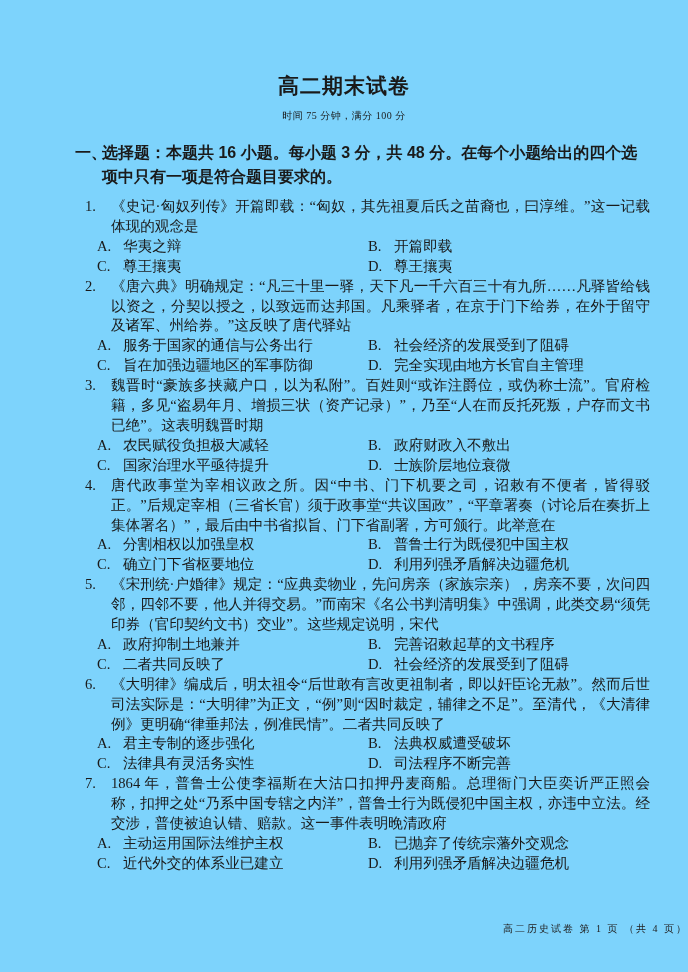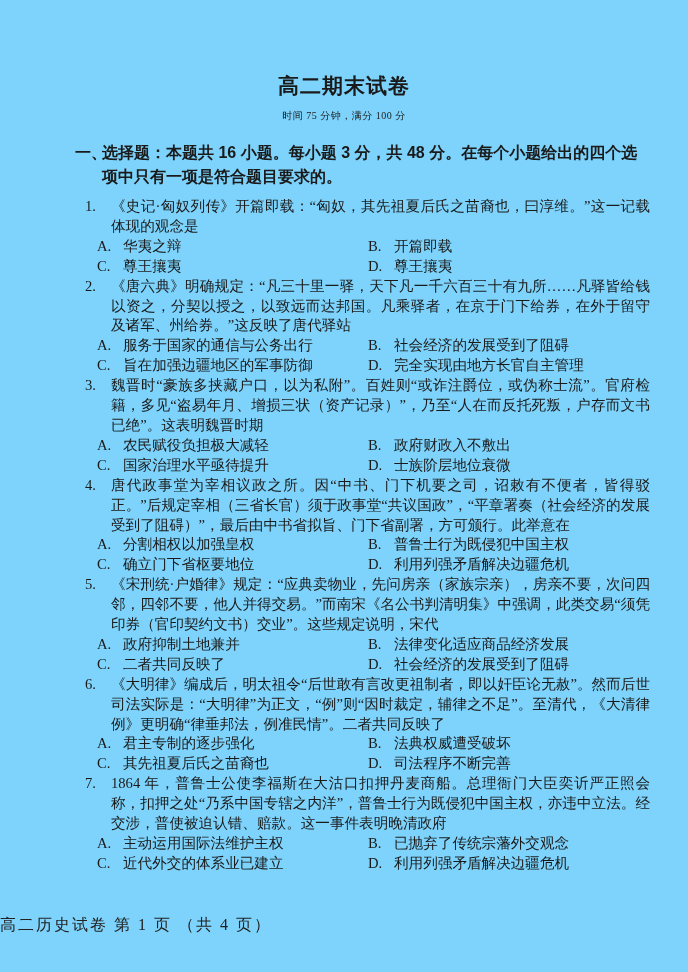--- a/index.html
+++ b/index.html
@@ -53,22 +53,22 @@
   }
   .option { display: flex; }
   .opt-label { flex: none; width: 26px; }
   .opt-text { flex: 1; }
   
   .footer {
     position: absolute;
     bottom: 36px;
     left: 0;
     width: 100%;
-    text-align: left;
-    font-size: 16px;
+    text-align: right;
+    font-size: 10px;
     letter-spacing: 2px;
     color: #222;
   }
 </style>
 </head>
 <body>
 
 <div class="page">
 
   <div class="header">
@@ -156,21 +156,21 @@
           <div class="option">
               <span class="opt-label">D.</span>
               <span class="opt-text">士族阶层地位衰微</span>
             </div>
         </div>
       </div>
 
       <div class="question">
         <div class="stem-row">
           <span class="qnum">4.</span>
-          <div class="stem">唐代政事堂为宰相议政之所。因“中书、门下机要之司，诏敕有不便者，皆得驳正。”后规定宰相（三省长官）须于政事堂“共议国政”，“平章署奏（社会经济的发展受到了阻碍）”，最后由中书省拟旨、门下省副署，方可颁行。此举意在</div>
+          <div class="stem">唐代政事堂为宰相议政之所。因“中书、门下机要之司，诏敕有不便者，皆得驳正。”后规定宰相（三省长官）须于政事堂“共议国政”，“平章署奏（讨论后在奏折上集体署名）”，最后由中书省拟旨、门下省副署，方可颁行。此举意在</div>
         </div>
         <div class="options">
           <div class="option">
               <span class="opt-label">A.</span>
               <span class="opt-text">分割相权以加强皇权</span>
             </div>
           <div class="option">
               <span class="opt-label">B.</span>
               <span class="opt-text">普鲁士行为既侵犯中国主权</span>
             </div>
@@ -190,21 +190,21 @@
           <span class="qnum">5.</span>
           <div class="stem">《宋刑统·户婚律》规定：“应典卖物业，先问房亲（家族宗亲），房亲不要，次问四邻，四邻不要，他人并得交易。”而南宋《名公书判清明集》中强调，此类交易“须凭印券（官印契约文书）交业”。这些规定说明，宋代</div>
         </div>
         <div class="options">
           <div class="option">
               <span class="opt-label">A.</span>
               <span class="opt-text">政府抑制土地兼并</span>
             </div>
           <div class="option">
               <span class="opt-label">B.</span>
-              <span class="opt-text">法律变化适应商品经济发展</span>
+              <span class="opt-text">完善诏敕起草的文书程序</span>
             </div>
           <div class="option">
               <span class="opt-label">C.</span>
               <span class="opt-text">二者共同反映了</span>
             </div>
           <div class="option">
               <span class="opt-label">D.</span>
               <span class="opt-text">社会经济的发展受到了阻碍</span>
             </div>
         </div>
@@ -219,21 +219,21 @@
           <div class="option">
               <span class="opt-label">A.</span>
               <span class="opt-text">君主专制的逐步强化</span>
             </div>
           <div class="option">
               <span class="opt-label">B.</span>
               <span class="opt-text">法典权威遭受破坏</span>
             </div>
           <div class="option">
               <span class="opt-label">C.</span>
-              <span class="opt-text">其先祖夏后氏之苗裔也</span>
+              <span class="opt-text">法律具有灵活务实性</span>
             </div>
           <div class="option">
               <span class="opt-label">D.</span>
               <span class="opt-text">司法程序不断完善</span>
             </div>
         </div>
       </div>
 
       <div class="question">
         <div class="stem-row">

